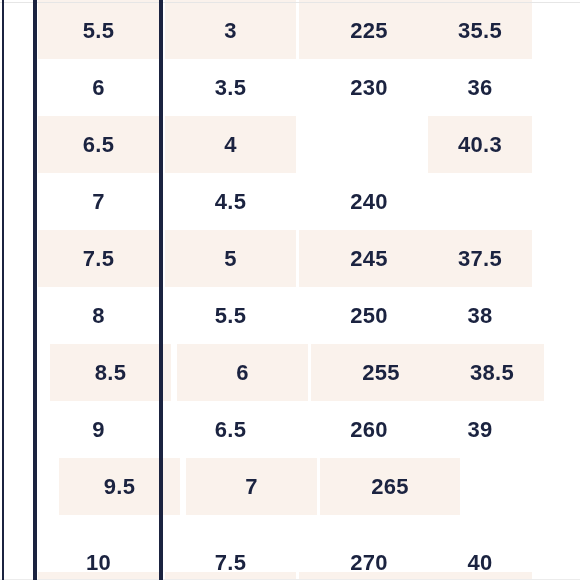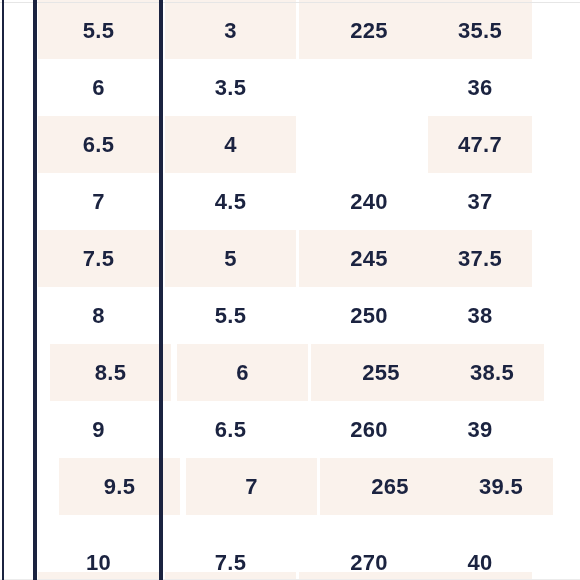--- a/index.html
+++ b/index.html
@@ -126,32 +126,32 @@
       </div>
       <div class="row shaded" style="top: 2px;">
         <div class="cell c0">5.5</div>
         <div class="cell c1">3</div>
         <div class="cell c2">225</div>
         <div class="cell c3">35.5</div>
       </div>
       <div class="row plain" style="top: 59px;">
         <div class="cell c0">6</div>
         <div class="cell c1">3.5</div>
+        <div class="cell c2">230</div>
         <div class="cell c3">36</div>
       </div>
       <div class="row shaded" style="top: 116px;">
         <div class="cell c0">6.5</div>
         <div class="cell c1">4</div>
-        <div class="cell c3">47.7</div>
+        <div class="cell c3">40.3</div>
       </div>
       <div class="row plain" style="top: 173px;">
         <div class="cell c0">7</div>
         <div class="cell c1">4.5</div>
         <div class="cell c2">240</div>
-        <div class="cell c3">37</div>
       </div>
       <div class="row shaded" style="top: 230px;">
         <div class="cell c0">7.5</div>
         <div class="cell c1">5</div>
         <div class="cell c2">245</div>
         <div class="cell c3">37.5</div>
       </div>
       <div class="row plain" style="top: 287px;">
         <div class="cell c0">8</div>
         <div class="cell c1">5.5</div>
@@ -167,21 +167,20 @@
       <div class="row plain" style="top: 401px;">
         <div class="cell c0">9</div>
         <div class="cell c1">6.5</div>
         <div class="cell c2">260</div>
         <div class="cell c3">39</div>
       </div>
       <div class="row shaded" style="top: 458px; margin-left: 21px;">
         <div class="cell c0">9.5</div>
         <div class="cell c1">7</div>
         <div class="cell c2">265</div>
-        <div class="cell c3">39.5</div>
       </div>
       <div class="row plain" style="top: 534px;">
         <div class="cell c0">10</div>
         <div class="cell c1">7.5</div>
         <div class="cell c2">270</div>
         <div class="cell c3">40</div>
       </div>
       <div class="row shaded" style="top: 572px;">
         <div class="cell c0"></div>
         <div class="cell c1"></div>

